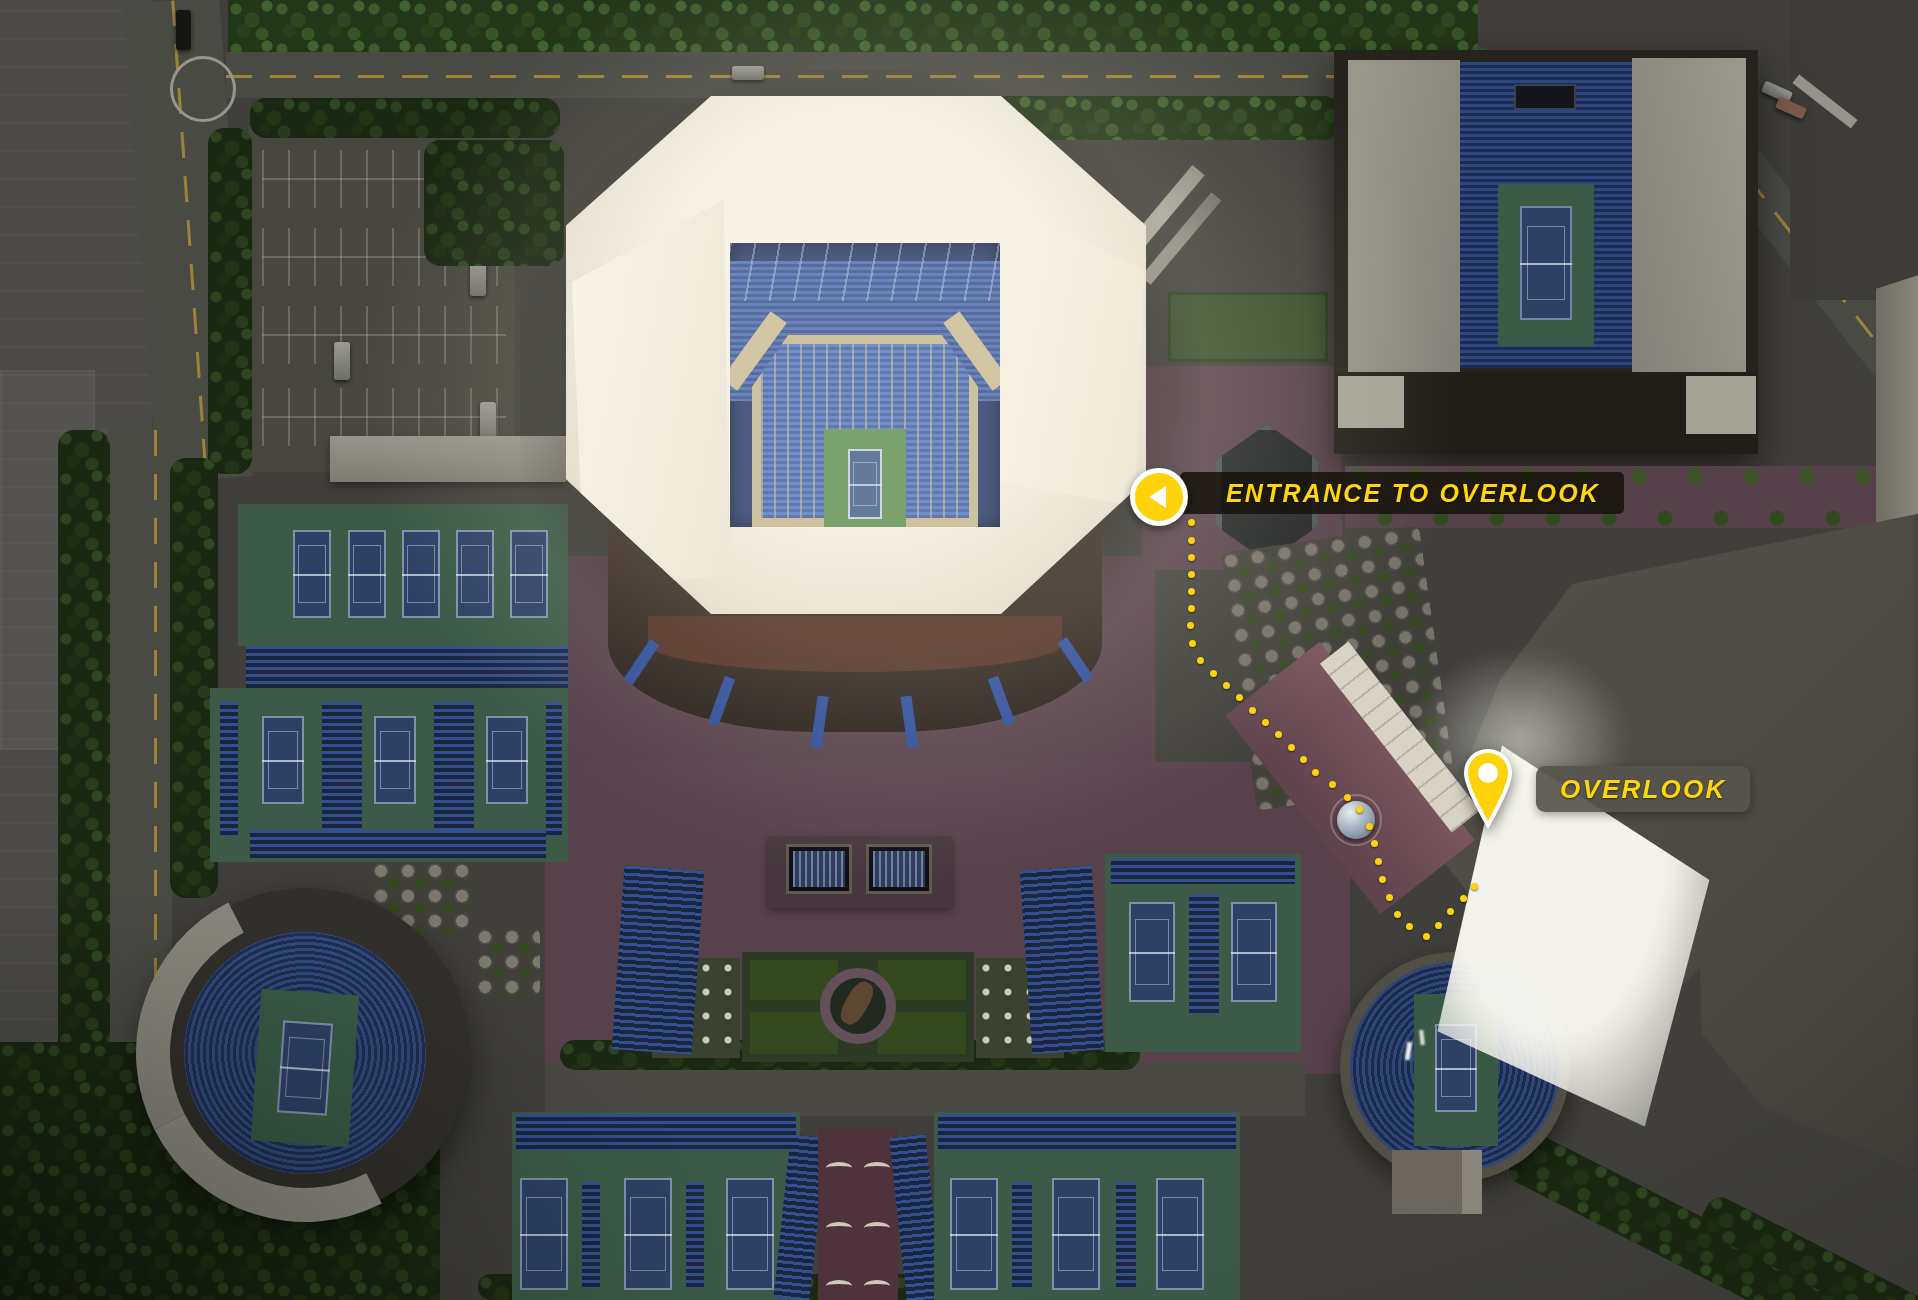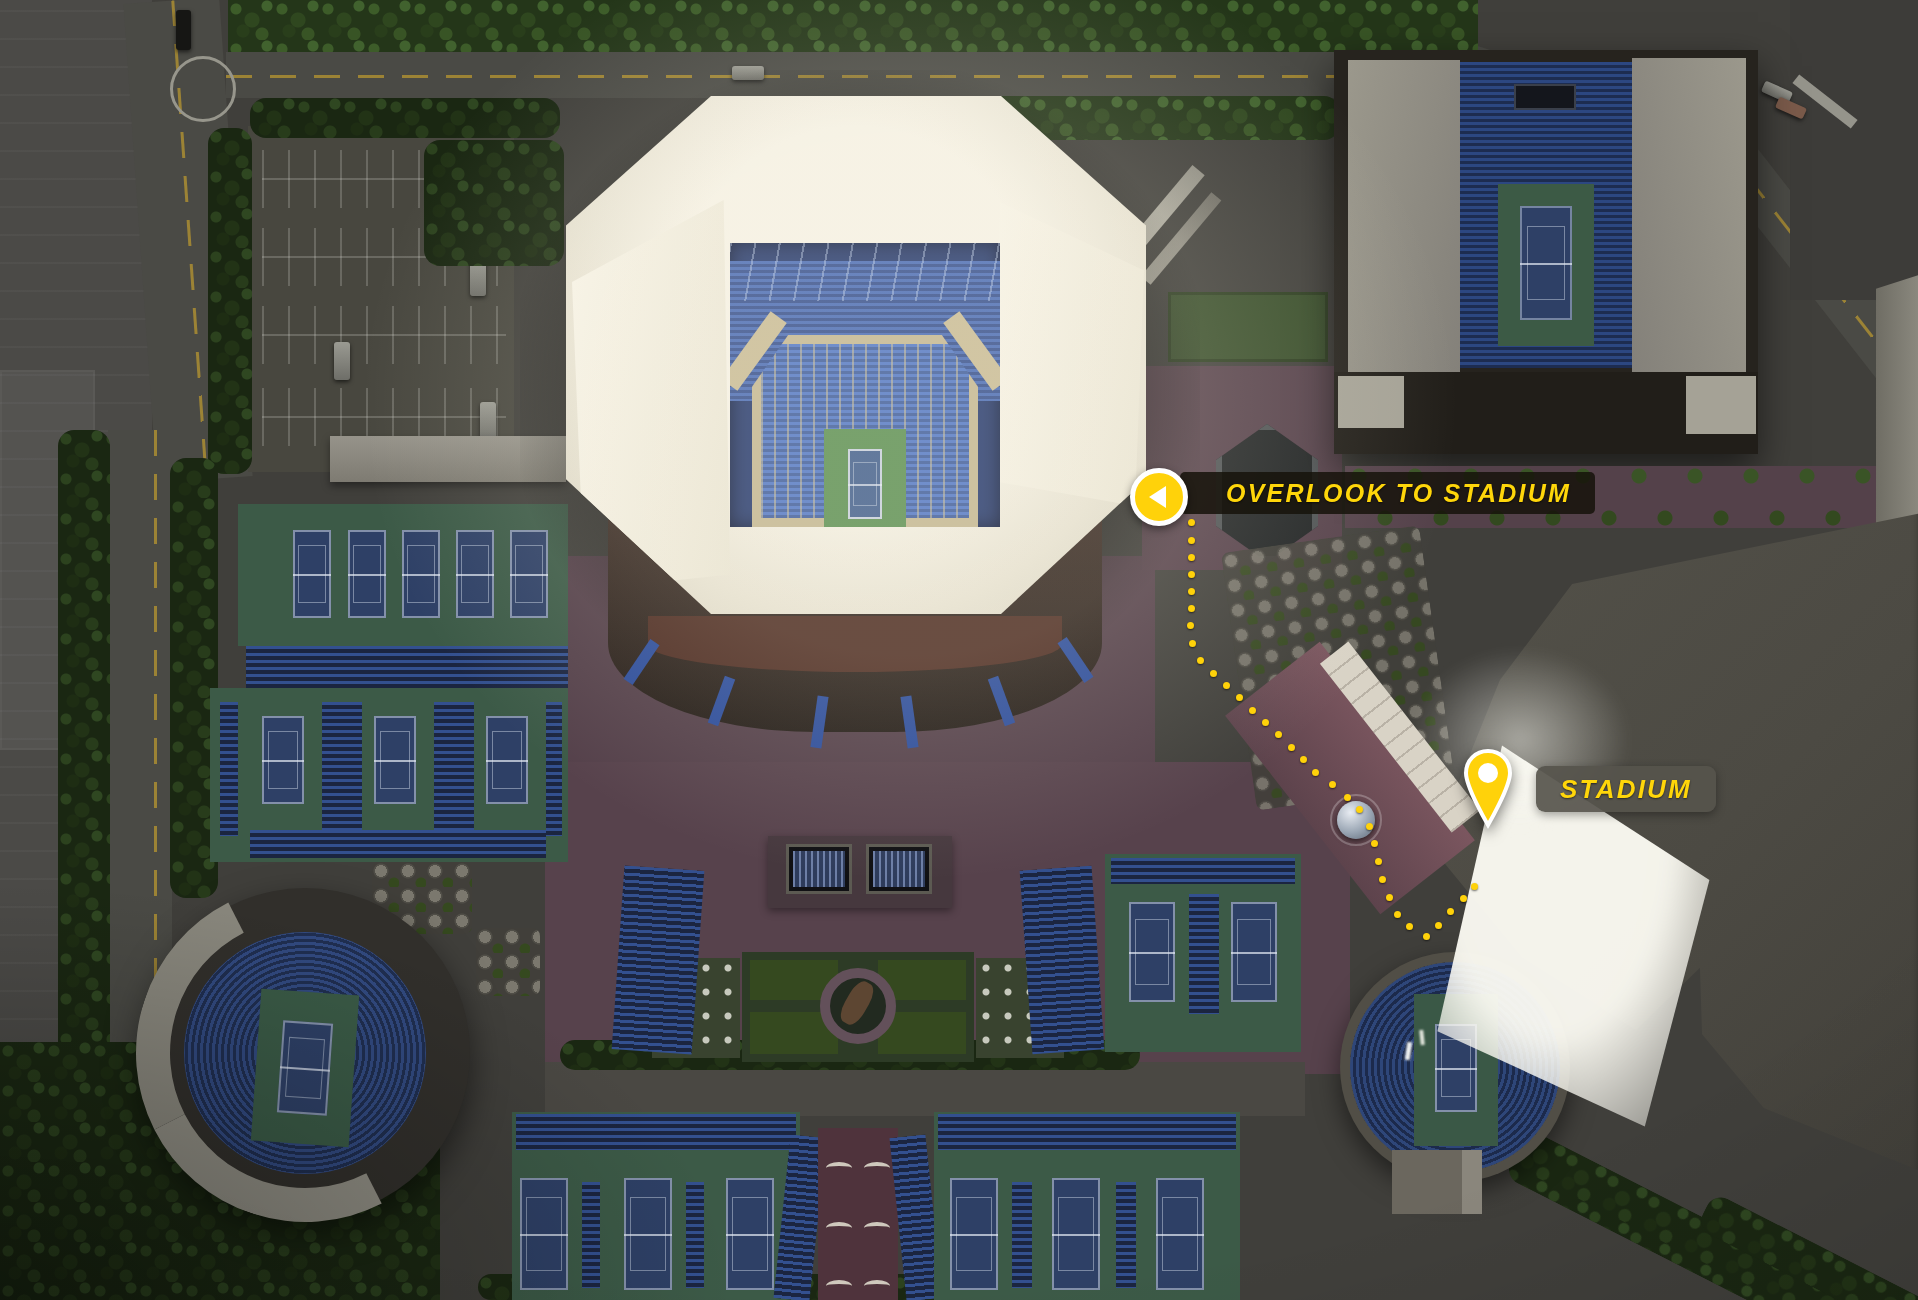--- a/index.html
+++ b/index.html
@@ -362,23 +362,23 @@
       <div class="dot" style="left: 1385.5px; top: 893.5px;"></div>
       <div class="dot" style="left: 1393.5px; top: 910.5px;"></div>
       <div class="dot" style="left: 1405.5px; top: 922.5px;"></div>
       <div class="dot" style="left: 1422.5px; top: 932.5px;"></div>
       <div class="dot" style="left: 1434.5px; top: 921.5px;"></div>
       <div class="dot" style="left: 1446.5px; top: 907.5px;"></div>
       <div class="dot" style="left: 1459.5px; top: 894.5px;"></div>
       <div class="dot" style="left: 1470.5px; top: 882.5px;"></div>
     </div>
 
-  <div id="entrance-label" class="map-label">OVERLOOK TO STADIUM</div>
+  <div id="entrance-label" class="map-label">ENTRANCE TO OVERLOOK</div>
   <div id="entrance-marker">
     <div class="tri"></div>
   </div>
-  <div id="overlook-label" class="map-label">STADIUM</div>
+  <div id="overlook-label" class="map-label">OVERLOOK</div>
   <svg id="overlook-pin" width="54" height="84" viewBox="0 0 54 84">
     <path d="M27 3 C14.5 3 5 12.5 5 25 c0 14.5 22 52 22 52 s22 -37.5 22 -52 C49 12.5 39.5 3 27 3 Z" fill="#FFD20A" stroke="#ffffff" stroke-width="4"></path>
     <circle cx="27" cy="25" r="10" fill="#ffffff"></circle>
   </svg>
 
 </div>
 
 </body></html>

